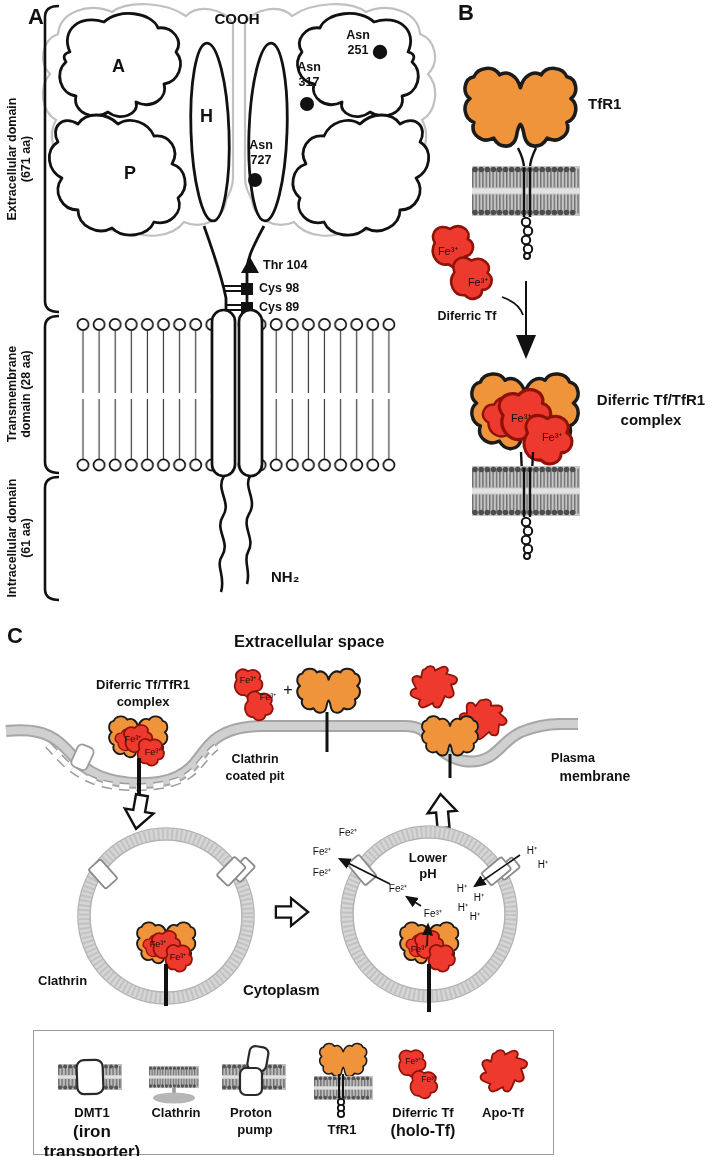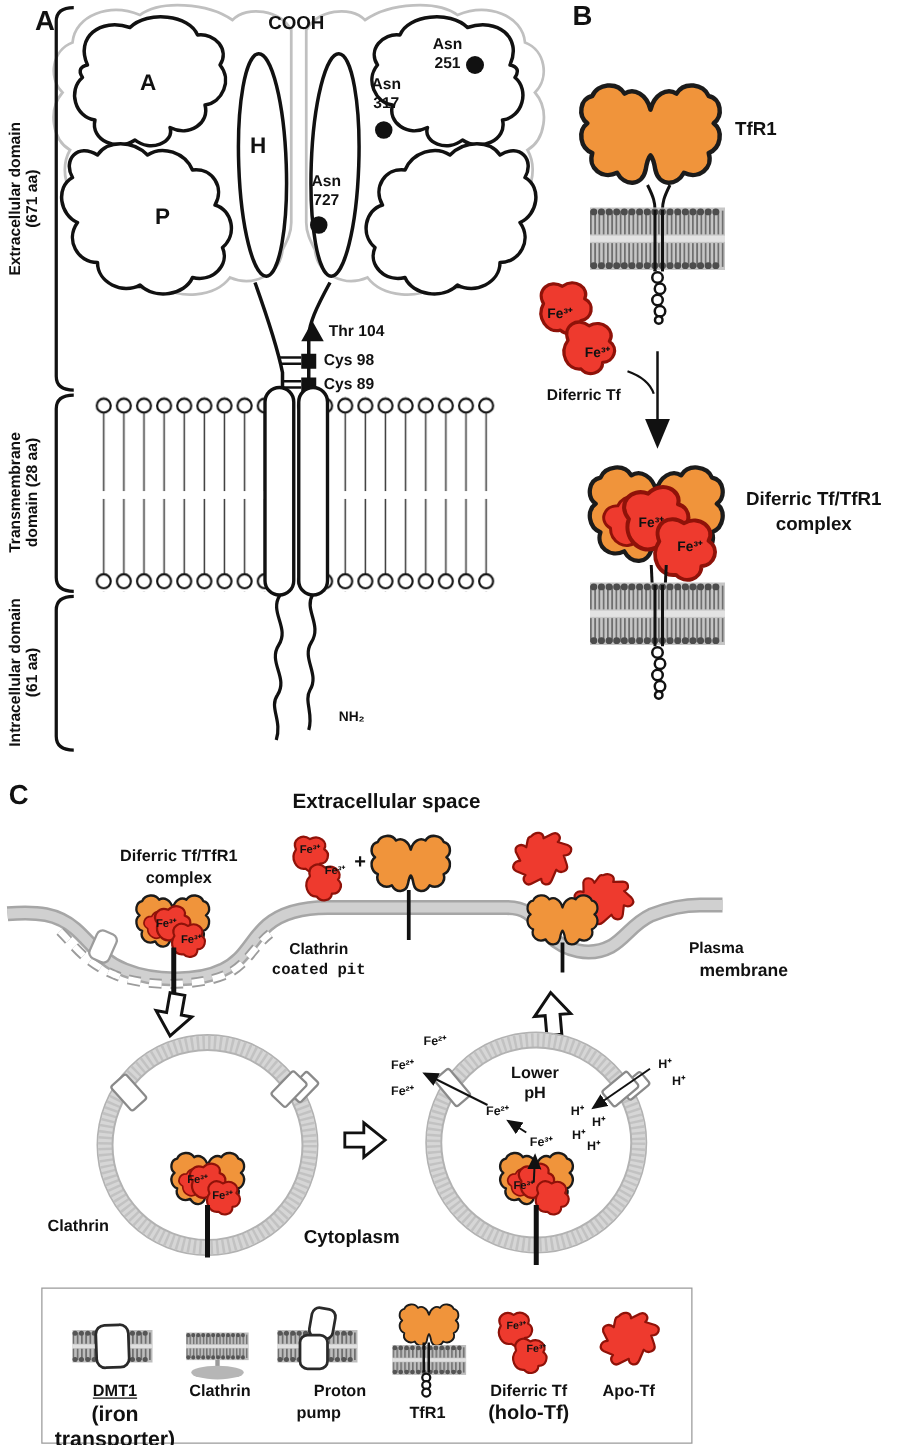--- a/index.html
+++ b/index.html
@@ -1,21 +1,21 @@
 <!DOCTYPE html>
 <html><head>
 <meta charset="utf-8">
 <style>
   html,body{margin:0;padding:0;background:#fff;}
   #fig{position:relative;width:720px;height:1156px;background:#fff;overflow:hidden;
        font-family:"Liberation Sans",sans-serif;color:#111;}
   #art{position:absolute;left:0;top:0;}
   .lbl{position:absolute;font-weight:700;color:#111;line-height:1.18;white-space:nowrap;}
   .ctr{text-align:center;white-space:normal;}
-  .ion{position:absolute;font-weight:700;color:#111;transform:translate(-50%,-50%);white-space:nowrap;}
+  .ion{position:absolute;font-weight:400;color:#111;transform:translate(-50%,-50%);white-space:nowrap;}
   .vlabel{position:absolute;font-weight:700;color:#111;width:130px;text-align:center;line-height:1.15;
           font-size:12.5px;transform:translate(-50%,-50%) rotate(-90deg);white-space:normal;}
   .panel-letter{font-size:22px;}
   #legend-box{position:absolute;left:33px;top:1030px;width:519px;height:123px;
               border:1.5px solid #9a9a9a;background:transparent;}
 </style>
 </head>
 <body>
 
 <div id="fig">
@@ -278,21 +278,21 @@
 <div class="lbl ctr" style="left:207px;top:10px;width:60px;font-size:15px;">COOH</div>
 <div class="lbl" style="left:112px;top:56px;font-size:18px;">A</div>
 <div class="lbl" style="left:200px;top:106px;font-size:18px;">H</div>
 <div class="lbl" style="left:124px;top:163px;font-size:18px;">P</div>
 <div class="lbl ctr" style="left:340px;top:28px;width:36px;font-size:12.5px;">Asn 251</div>
 <div class="lbl ctr" style="left:291px;top:60px;width:36px;font-size:12.5px;">Asn 317</div>
 <div class="lbl ctr" style="left:243px;top:138px;width:36px;font-size:12.5px;">Asn 727</div>
 <div class="lbl" style="left:263px;top:258px;font-size:12.5px;">Thr 104</div>
 <div class="lbl" style="left:259px;top:281px;font-size:12.5px;">Cys 98</div>
 <div class="lbl" style="left:259px;top:300px;font-size:12.5px;">Cys 89</div>
-<div class="lbl" style="left:271px;top:568px;font-size:11px;">NH₂</div>
+<div class="lbl" style="left:271px;top:568px;font-size:15px;">NH₂</div>
 <div class="vlabel" style="left:19px;top:159px;">Extracellular domain (671 aa)</div>
 <div class="vlabel" style="left:19px;top:394px;">Transmembrane domain (28 aa)</div>
 <div class="vlabel" style="left:19px;top:538px;">Intracellular domain (61 aa)</div>
 
 <div class="lbl panel-letter" style="left:458px;top:0px;">B</div>
 <div class="lbl" style="left:588px;top:95px;font-size:15px;">TfR1</div>
 <div class="ion" style="left:448px;top:250px;font-size:11px;">Fe³⁺</div>
 <div class="ion" style="left:478px;top:281px;font-size:11px;">Fe³⁺</div>
 <div class="lbl ctr" style="left:420px;top:309px;width:94px;font-size:12.5px;">Diferric Tf</div>
 <div class="lbl ctr" style="left:582px;top:391px;width:138px;font-size:15px;">Diferric Tf/TfR1</div>
@@ -303,21 +303,21 @@
 <div class="lbl panel-letter" style="left:7px;top:623px;">C</div>
 <div class="lbl" style="left:216px;top:632px;font-size:16.5px;margin-left:18px;">Extracellular space</div>
 <div class="lbl ctr" style="left:85px;top:677px;width:116px;font-size:13px;">Diferric Tf/TfR1</div>
 <div class="lbl ctr" style="left:85px;top:694px;width:116px;font-size:13px;">complex</div>
 <div class="ion" style="left:133px;top:738px;font-size:9px;">Fe³⁺</div>
 <div class="ion" style="left:153px;top:751px;font-size:9px;">Fe³⁺</div>
 <div class="ion" style="left:248px;top:679px;font-size:9px;">Fe³⁺</div>
 <div class="ion" style="left:268px;top:696px;font-size:9px;">Fe³⁺</div>
 <div class="ion" style="left:288px;top:690px;font-size:16px;">+</div>
 <div class="lbl ctr" style="left:210px;top:752px;width:90px;font-size:12.5px;">Clathrin</div>
-<div class="lbl ctr" style="left:210px;top:769px;width:90px;font-size:12.5px;font-family:Liberation Mono, monospace;">coated pit</div>
+<div class="lbl ctr" style="left:210px;top:769px;width:90px;font-size:12.5px;">coated pit</div>
 <div class="lbl ctr" style="left:530px;top:751px;width:86px;font-size:12.5px;">Plasma</div>
 <div class="lbl ctr" style="left:552px;top:768px;width:86px;font-size:14px;">membrane</div>
 <div class="lbl" style="left:38px;top:973px;font-size:13px;">Clathrin</div>
 <div class="lbl" style="left:243px;top:981px;font-size:15px;">Cytoplasm</div>
 <div class="lbl ctr" style="left:402px;top:850px;width:52px;font-size:13px;">Lower</div>
 <div class="lbl ctr" style="left:402px;top:866px;width:52px;font-size:13px;">pH</div>
 <div class="ion" style="left:348px;top:832px;font-size:10px;">Fe²⁺</div>
 <div class="ion" style="left:322px;top:851px;font-size:10px;">Fe²⁺</div>
 <div class="ion" style="left:322px;top:872px;font-size:10px;">Fe²⁺</div>
 <div class="ion" style="left:398px;top:888px;font-size:10px;">Fe²⁺</div>
@@ -326,24 +326,24 @@
 <div class="ion" style="left:158px;top:943px;font-size:9px;">Fe³⁺</div>
 <div class="ion" style="left:178px;top:956px;font-size:9px;">Fe³⁺</div>
 <div class="ion" style="left:532px;top:850px;font-size:10px;">H⁺</div>
 <div class="ion" style="left:543px;top:864px;font-size:10px;">H⁺</div>
 <div class="ion" style="left:462px;top:888px;font-size:10px;">H⁺</div>
 <div class="ion" style="left:479px;top:897px;font-size:10px;">H⁺</div>
 <div class="ion" style="left:463px;top:907px;font-size:10px;">H⁺</div>
 <div class="ion" style="left:475px;top:916px;font-size:10px;">H⁺</div>
 
 <div id="legend-box"></div>
-<div class="lbl ctr" style="left:32px;top:1105px;width:120px;font-size:13px;text-decoration:underline;">DMT1</div>
+<div class="lbl ctr" style="left:32px;top:1105px;width:120px;font-size:13px;">DMT1</div>
 <div class="lbl ctr" style="left:32px;top:1122px;width:120px;font-size:17px;">(iron transporter)</div>
 <div class="lbl ctr" style="left:136px;top:1105px;width:80px;font-size:13px;">Clathrin</div>
-<div class="lbl ctr" style="left:233px;top:1105px;width:78px;font-size:13px;">Proton</div>
+<div class="lbl ctr" style="left:212px;top:1105px;width:78px;font-size:13px;">Proton</div>
 <div class="lbl ctr" style="left:216px;top:1122px;width:78px;font-size:13px;">pump</div>
 <div class="lbl ctr" style="left:303px;top:1122px;width:78px;font-size:13px;">TfR1</div>
 <div class="lbl ctr" style="left:383px;top:1105px;width:80px;font-size:13px;">Diferric Tf</div>
 <div class="lbl ctr" style="left:383px;top:1122px;width:80px;font-size:16px;">(holo-Tf)</div>
 <div class="lbl ctr" style="left:463px;top:1105px;width:80px;font-size:13px;">Apo-Tf</div>
 <div class="ion" style="left:413px;top:1060px;font-size:8.5px;">Fe³⁺</div>
 <div class="ion" style="left:429px;top:1078px;font-size:8.5px;">Fe³⁺</div>
 
 </div>
 

